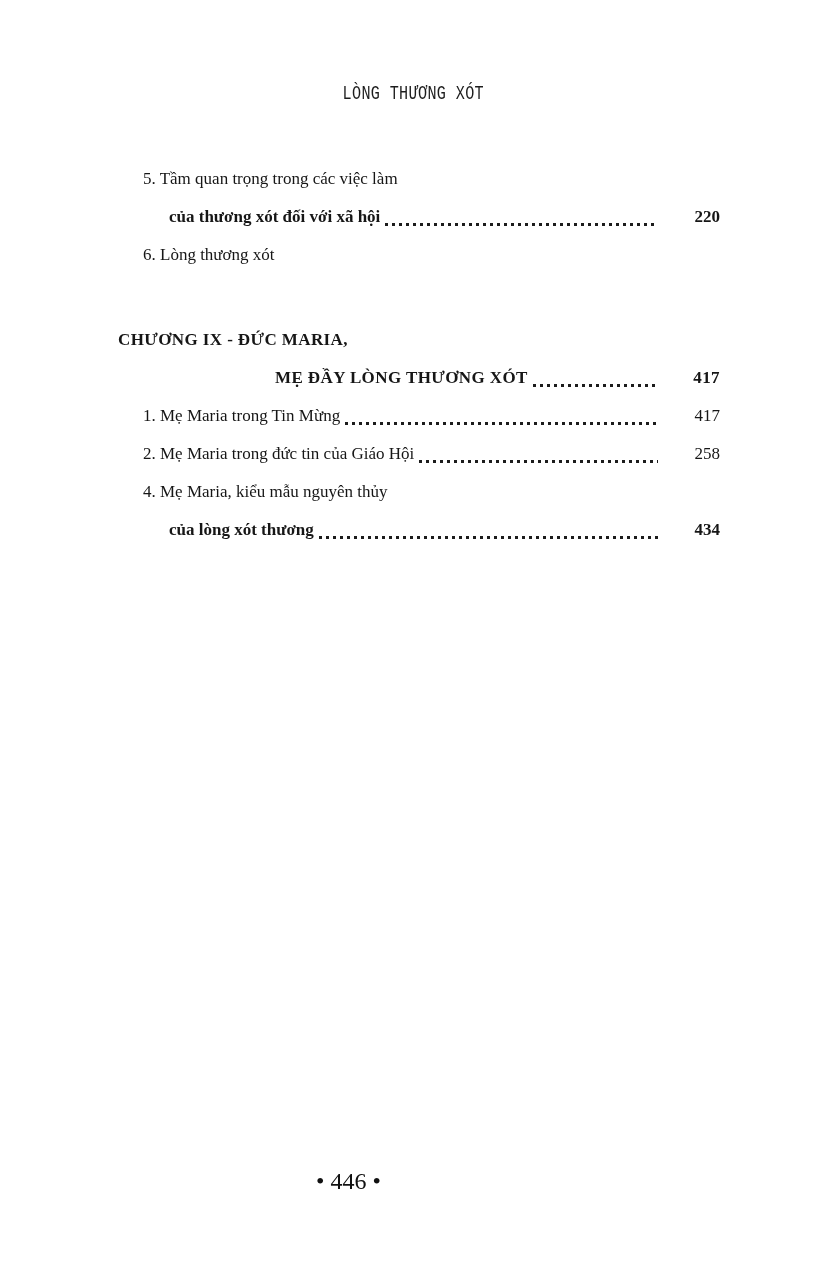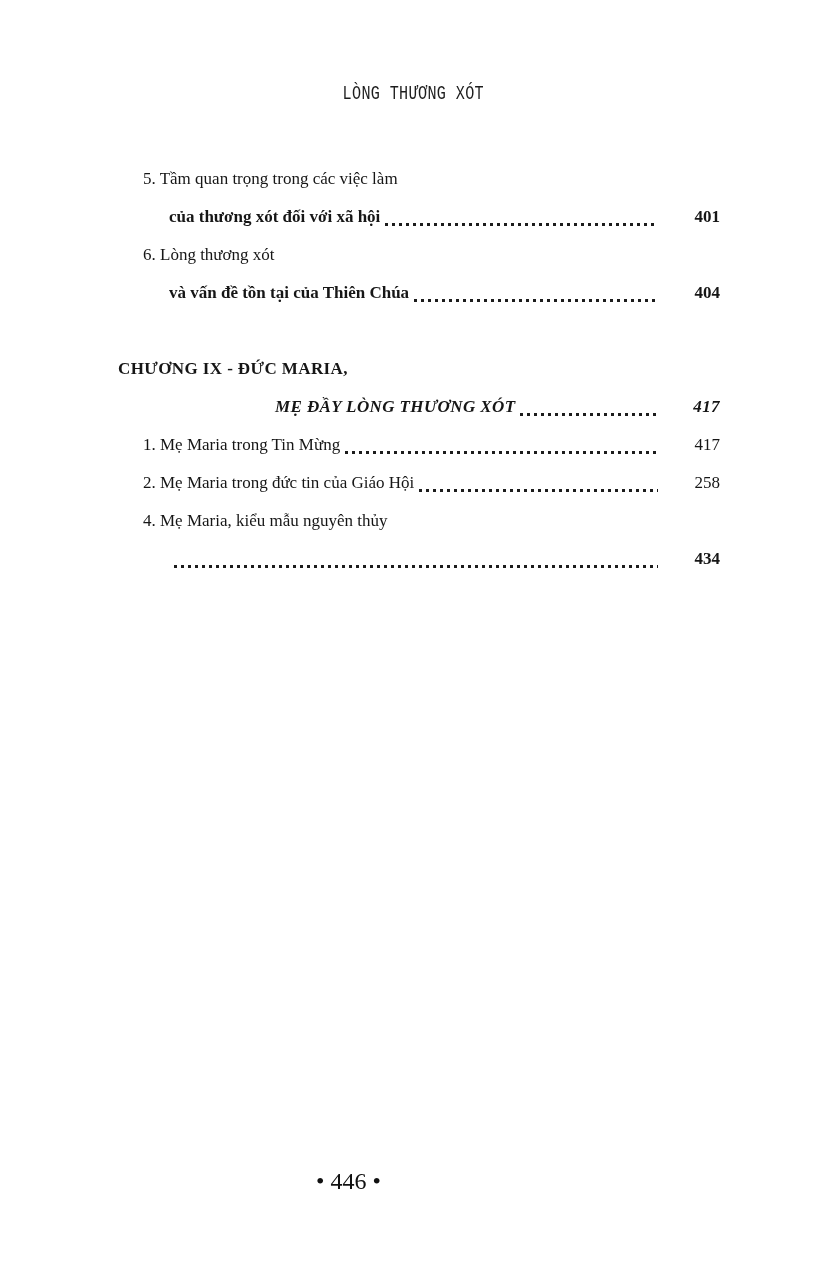--- a/index.html
+++ b/index.html
@@ -42,25 +42,26 @@
     display: flex;
     align-items: baseline;
     height: 38px;
     line-height: 38px;
     font-size: 17px;
     white-space: nowrap;
   }
   .toc-line .entry-text { flex: 0 0 auto; }
   .pl-num  { padding-left: 25px; }   
   .pl-cont { padding-left: 51px; font-weight: bold; }   
-  .pl-chap2 { padding-left: 157px; font-style: italic; } 
+  .pl-chap2 { padding-left: 157px; } 
   .chapter {
     font-weight: bold;
     font-size: 24px;
     letter-spacing: 0.4px;
+    margin-top: 9px;
   }
   .leader {
     flex: 1 1 auto;
     align-self: flex-end;
     height: 5px;
     margin: 0 16px 9px 3px;
     background-image: radial-gradient(circle, #1c1c1c 1.45px, transparent 1.7px);
     background-size: 7px 5px;
     background-repeat: repeat-x;
     background-position: left bottom;
@@ -90,32 +91,27 @@
 
   <div class="toc">
 
     <div class="toc-entry">
       <div class="toc-line pl-num">
         <span class="entry-text">5. Tầm quan trọng trong các việc làm</span>
       </div>
       <div class="toc-line pl-cont">
         <span class="entry-text">của thương xót đối với xã hội</span>
         <span class="leader"></span>
-        <span class="page-num">401</span>
+        <span class="page-num">220</span>
       </div>
     </div>
 
     <div class="toc-entry">
       <div class="toc-line pl-num">
         <span class="entry-text">6. Lòng thương xót</span>
-      </div>
-      <div class="toc-line pl-cont">
-        <span class="entry-text">và vấn đề tồn tại của Thiên Chúa</span>
-        <span class="leader"></span>
-        <span class="page-num">404</span>
       </div>
     </div>
 
     <div class="spacer"></div>
 
     <div class="toc-entry chapter">
       <div class="toc-line">
         <span class="entry-text">CHƯƠNG IX - ĐỨC MARIA,</span>
       </div>
       <div class="toc-line pl-chap2">
@@ -139,20 +135,21 @@
         <span class="leader"></span>
         <span class="page-num">258</span>
       </div>
     </div>
 
     <div class="toc-entry">
       <div class="toc-line pl-num">
         <span class="entry-text">4. Mẹ Maria, kiểu mẫu nguyên thủy</span>
       </div>
       <div class="toc-line pl-cont">
+        <span class="entry-text">của lòng xót thương</span>
         <span class="leader"></span>
         <span class="page-num">434</span>
       </div>
     </div>
 
   </div>
 
   <div class="footer">
     <span>• 446 •</span>
   </div>

